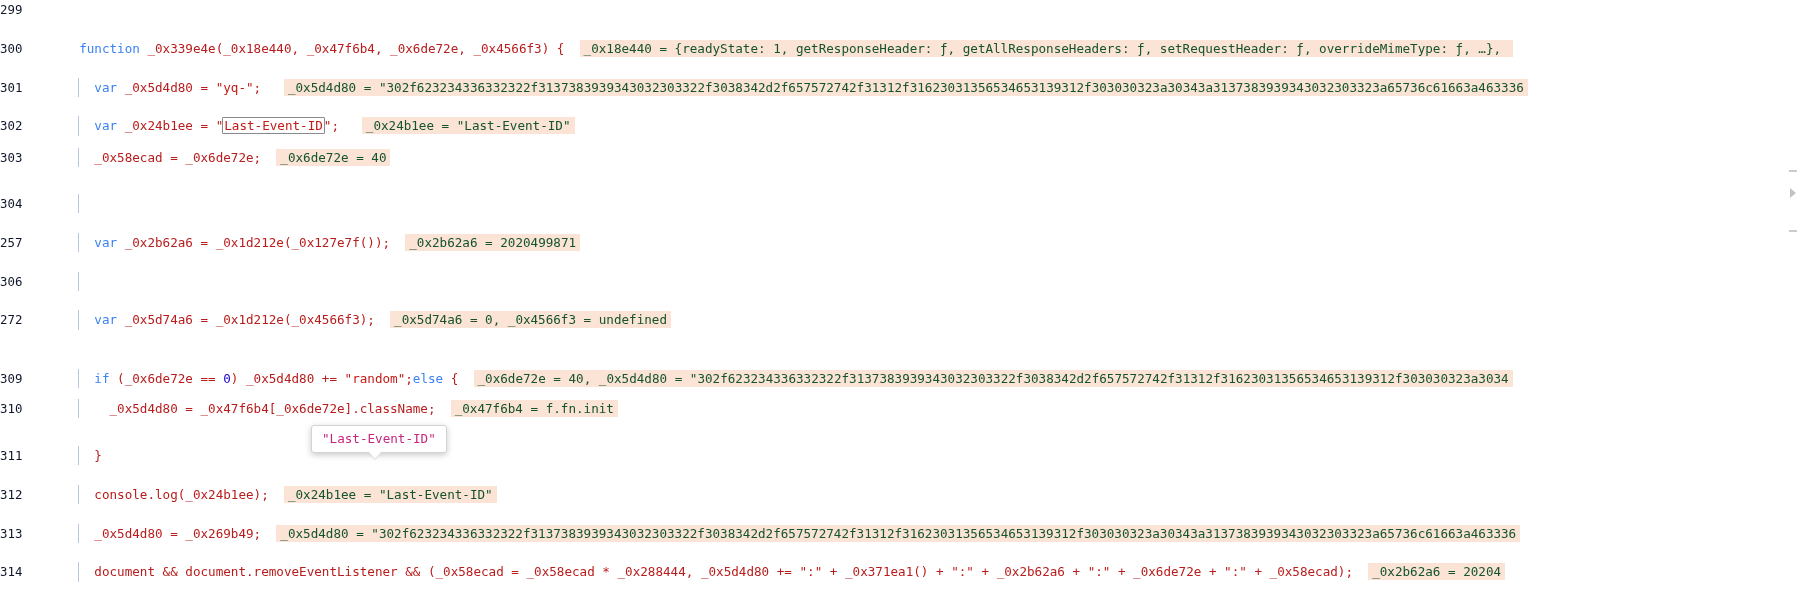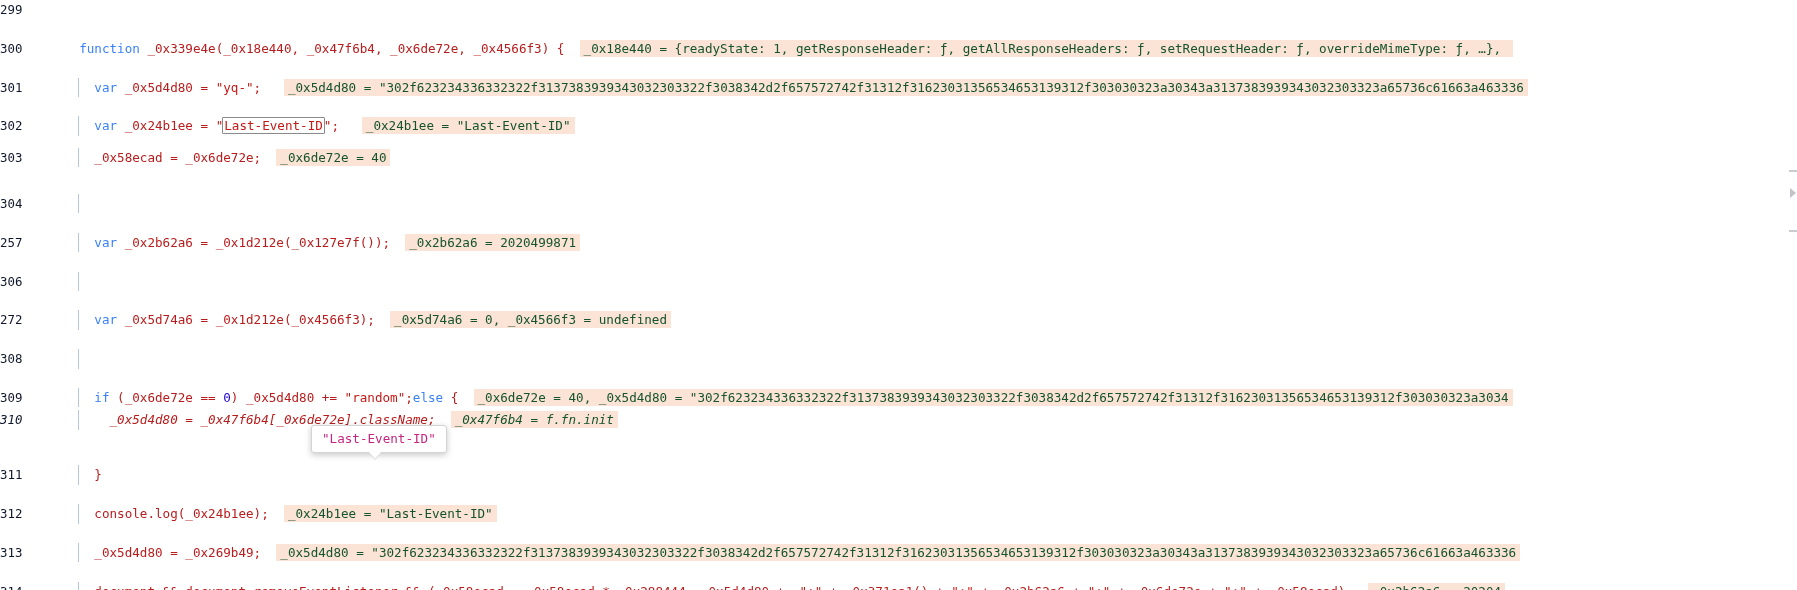--- a/index.html
+++ b/index.html
@@ -211,31 +211,26 @@
         <div class="row" style="top: 135.8px;">
           <div class="gutter">306</div>
           <div class="guide"></div>
           <div class="code"><span class="pln"></span></div>
         </div>
         <div class="row" style="top: 155.2px;">
           <div class="gutter">272</div>
           <div class="guide"></div>
           <div class="code"><span class="pln">    </span><span class="kw">var </span><span class="pln">_0x5d74a6 = _0x1d212e(_0x4566f3);  </span><span class="eval">_0x5d74a6 = 0, _0x4566f3 = undefined</span></div>
         </div>
-        <div class="row" style="top: 174.6px;">
-          <div class="gutter">308</div>
-          <div class="guide"></div>
-          <div class="code"><span class="pln"></span></div>
-        </div>
         <div class="row" style="top: 194px;">
           <div class="gutter">309</div>
           <div class="guide"></div>
           <div class="code"><span class="pln">    </span><span class="kw">if </span><span class="pln">(_0x6de72e == </span><span class="num">0</span><span class="pln">) _0x5d4d80 += </span><span class="str">"random"</span><span class="pln">;</span><span class="kw">else</span><span class="pln"> {  </span><span class="eval">_0x6de72e = 40, _0x5d4d80 = "302f623234336332322f3137383939343032303322f3038342d2f657572742f31312f31623031356534653139312f303030323a3034</span></div>
         </div>
-        <div class="row" style="top: 197px; font-style: italic;">
+        <div class="row" style="top: 205px;">
           <div class="gutter">310</div>
           <div class="guide"></div>
           <div class="code"><span class="pln">      </span><span class="pln">_0x5d4d80 = _0x47f6b4[_0x6de72e].className;  </span><span class="eval">_0x47f6b4 = f.fn.init</span></div>
         </div>
         <div class="row" style="top: 232.8px;">
           <div class="gutter">311</div>
           <div class="guide"></div>
           <div class="code"><span class="pln">    </span><span class="pln">}</span></div>
         </div>
         <div class="row" style="top: 252.2px;">

